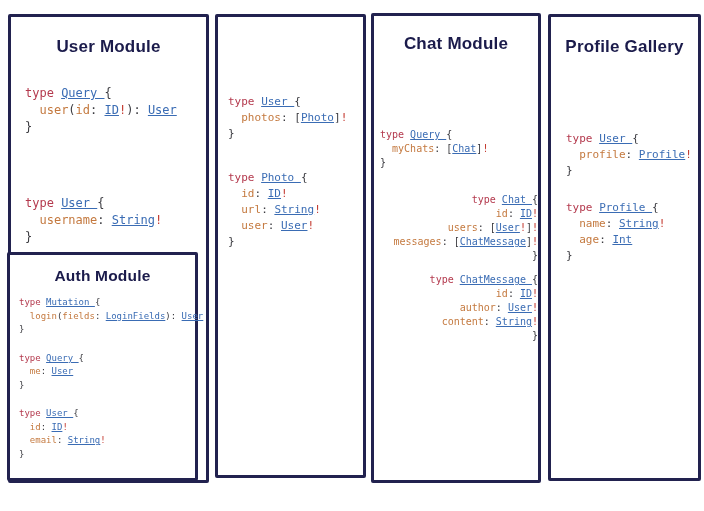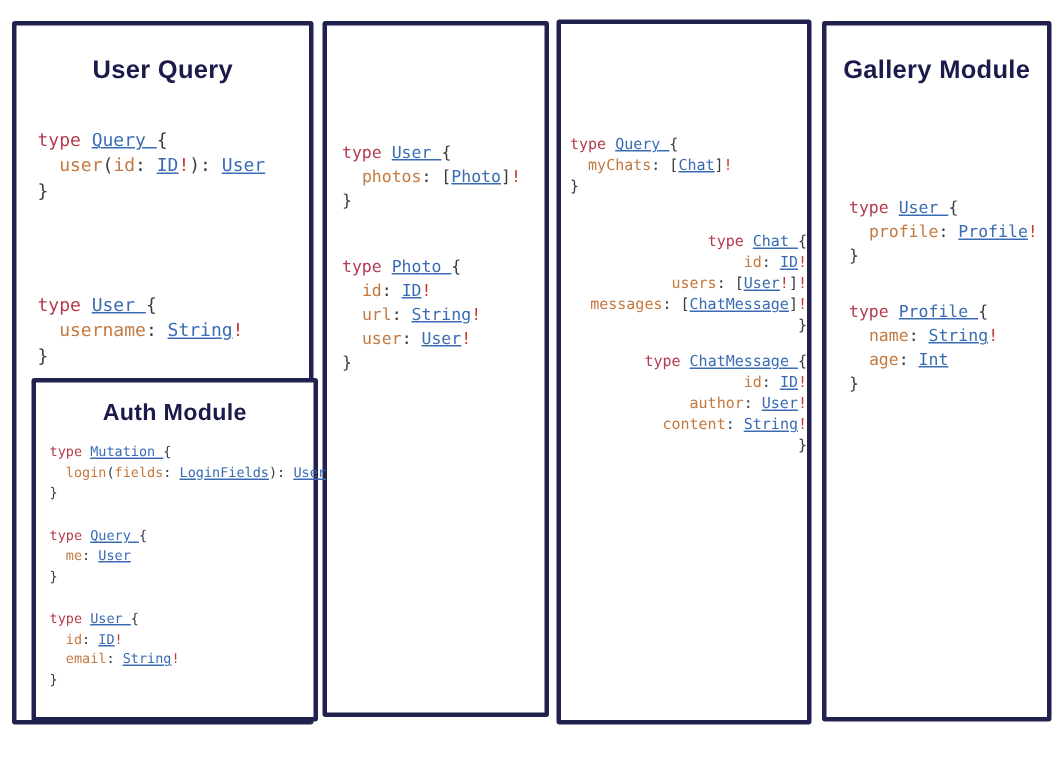--- a/index.html
+++ b/index.html
@@ -24,21 +24,21 @@
   }
   .box h2 {
     margin: 0;
     text-align: center;
     color: var(--title, #1b1b4b);
     font-weight: 700;
     line-height: 1.18;
     letter-spacing: 0.2px;
   }
   #box-user    { left: 8px;   top: 14px;  width: 201px; height: 469px; }
-  #box-auth    { left: 21px;   top: 252px; width: 191px; height: 229px; }
+  #box-auth    { left: 7px;   top: 252px; width: 191px; height: 229px; }
   #box-gallery { left: 215px; top: 14px;  width: 151px; height: 464px; }
   #box-chat    { left: 371px; top: 13px;  width: 170px; height: 470px; }
   #box-profile { left: 548px; top: 14px;  width: 153px; height: 467px; }
 
   #box-user h2, #box-gallery h2, #box-profile h2 { font-size: 17px; margin-top: 20px; }
   #box-chat h2 { font-size: 17px; margin-top: 18px; }
   #box-auth h2 { font-size: 15.5px; margin-top: 12px; }
 
   .code {
     font-family: "DejaVu Sans Mono", "Liberation Mono", monospace;
@@ -63,34 +63,35 @@
   .tok-f { color: var(--field,   #c4793f); }
   .tok-b { color: var(--bang,    #c43b31); }
   .tok-p { color: var(--punct,   #3b3b40); }
 </style>
 </head>
 <body>
 
 <div class="canvas">
 
   <section class="box" id="box-user">
-    <h2>User Query</h2>
+    <h2>User Module</h2>
     <div class="code"><div class="code-block"><div class="code-line"><span class="tok-k">type </span><span class="tok-t">Query </span><span class="tok-p">{</span></div><div class="code-line"><span class="tok-p">  </span><span class="tok-f">user</span><span class="tok-p">(</span><span class="tok-f">id</span><span class="tok-p">: </span><span class="tok-t">ID</span><span class="tok-b">!</span><span class="tok-p">): </span><span class="tok-t">User</span></div><div class="code-line"><span class="tok-p">}</span></div></div><div class="code-block"><div class="code-line"><span class="tok-k">type </span><span class="tok-t">User </span><span class="tok-p">{</span></div><div class="code-line"><span class="tok-p">  </span><span class="tok-f">username</span><span class="tok-p">: </span><span class="tok-t">String</span><span class="tok-b">!</span></div><div class="code-line"><span class="tok-p">}</span></div></div></div>
   </section>
 
   <section class="box" id="box-gallery">
     <div class="code"><div class="code-block"><div class="code-line"><span class="tok-k">type </span><span class="tok-t">User </span><span class="tok-p">{</span></div><div class="code-line"><span class="tok-p">  </span><span class="tok-f">photos</span><span class="tok-p">: [</span><span class="tok-t">Photo</span><span class="tok-p">]</span><span class="tok-b">!</span></div><div class="code-line"><span class="tok-p">}</span></div></div><div class="code-block"><div class="code-line"><span class="tok-k">type </span><span class="tok-t">Photo </span><span class="tok-p">{</span></div><div class="code-line"><span class="tok-p">  </span><span class="tok-f">id</span><span class="tok-p">: </span><span class="tok-t">ID</span><span class="tok-b">!</span></div><div class="code-line"><span class="tok-p">  </span><span class="tok-f">url</span><span class="tok-p">: </span><span class="tok-t">String</span><span class="tok-b">!</span></div><div class="code-line"><span class="tok-p">  </span><span class="tok-f">user</span><span class="tok-p">: </span><span class="tok-t">User</span><span class="tok-b">!</span></div><div class="code-line"><span class="tok-p">}</span></div></div></div>
   </section>
 
   <section class="box" id="box-chat">
+    <h2>Chat Module</h2>
     <div class="code"><div class="code-block"><div class="code-line"><span class="tok-k">type </span><span class="tok-t">Query </span><span class="tok-p">{</span></div><div class="code-line"><span class="tok-p">  </span><span class="tok-f">myChats</span><span class="tok-p">: [</span><span class="tok-t">Chat</span><span class="tok-p">]</span><span class="tok-b">!</span></div><div class="code-line"><span class="tok-p">}</span></div></div><div class="code-block"><div class="code-line"><span class="tok-k">type </span><span class="tok-t">Chat </span><span class="tok-p">{</span></div><div class="code-line"><span class="tok-p">  </span><span class="tok-f">id</span><span class="tok-p">: </span><span class="tok-t">ID</span><span class="tok-b">!</span></div><div class="code-line"><span class="tok-p">  </span><span class="tok-f">users</span><span class="tok-p">: [</span><span class="tok-t">User</span><span class="tok-b">!</span><span class="tok-p">]</span><span class="tok-b">!</span></div><div class="code-line"><span class="tok-p">  </span><span class="tok-f">messages</span><span class="tok-p">: [</span><span class="tok-t">ChatMessage</span><span class="tok-p">]</span><span class="tok-b">!</span></div><div class="code-line"><span class="tok-p">}</span></div></div><div class="code-block"><div class="code-line"><span class="tok-k">type </span><span class="tok-t">ChatMessage </span><span class="tok-p">{</span></div><div class="code-line"><span class="tok-p">  </span><span class="tok-f">id</span><span class="tok-p">: </span><span class="tok-t">ID</span><span class="tok-b">!</span></div><div class="code-line"><span class="tok-p">  </span><span class="tok-f">author</span><span class="tok-p">: </span><span class="tok-t">User</span><span class="tok-b">!</span></div><div class="code-line"><span class="tok-p">  </span><span class="tok-f">content</span><span class="tok-p">: </span><span class="tok-t">String</span><span class="tok-b">!</span></div><div class="code-line"><span class="tok-p">}</span></div></div></div>
   </section>
 
   <section class="box" id="box-profile">
-    <h2>Gallery Module</h2>
+    <h2>Profile Gallery</h2>
     <div class="code"><div class="code-block"><div class="code-line"><span class="tok-k">type </span><span class="tok-t">User </span><span class="tok-p">{</span></div><div class="code-line"><span class="tok-p">  </span><span class="tok-f">profile</span><span class="tok-p">: </span><span class="tok-t">Profile</span><span class="tok-b">!</span></div><div class="code-line"><span class="tok-p">}</span></div></div><div class="code-block"><div class="code-line"><span class="tok-k">type </span><span class="tok-t">Profile </span><span class="tok-p">{</span></div><div class="code-line"><span class="tok-p">  </span><span class="tok-f">name</span><span class="tok-p">: </span><span class="tok-t">String</span><span class="tok-b">!</span></div><div class="code-line"><span class="tok-p">  </span><span class="tok-f">age</span><span class="tok-p">: </span><span class="tok-t">Int</span></div><div class="code-line"><span class="tok-p">}</span></div></div></div>
   </section>
 
   <section class="box" id="box-auth">
     <h2>Auth Module</h2>
     <div class="code"><div class="code-block"><div class="code-line"><span class="tok-k">type </span><span class="tok-t">Mutation </span><span class="tok-p">{</span></div><div class="code-line"><span class="tok-p">  </span><span class="tok-f">login</span><span class="tok-p">(</span><span class="tok-f">fields</span><span class="tok-p">: </span><span class="tok-t">LoginFields</span><span class="tok-p">): </span><span class="tok-t">User</span></div><div class="code-line"><span class="tok-p">}</span></div></div><div class="code-block"><div class="code-line"><span class="tok-k">type </span><span class="tok-t">Query </span><span class="tok-p">{</span></div><div class="code-line"><span class="tok-p">  </span><span class="tok-f">me</span><span class="tok-p">: </span><span class="tok-t">User</span></div><div class="code-line"><span class="tok-p">}</span></div></div><div class="code-block"><div class="code-line"><span class="tok-k">type </span><span class="tok-t">User </span><span class="tok-p">{</span></div><div class="code-line"><span class="tok-p">  </span><span class="tok-f">id</span><span class="tok-p">: </span><span class="tok-t">ID</span><span class="tok-b">!</span></div><div class="code-line"><span class="tok-p">  </span><span class="tok-f">email</span><span class="tok-p">: </span><span class="tok-t">String</span><span class="tok-b">!</span></div><div class="code-line"><span class="tok-p">}</span></div></div></div>
   </section>
 
 </div>
 

